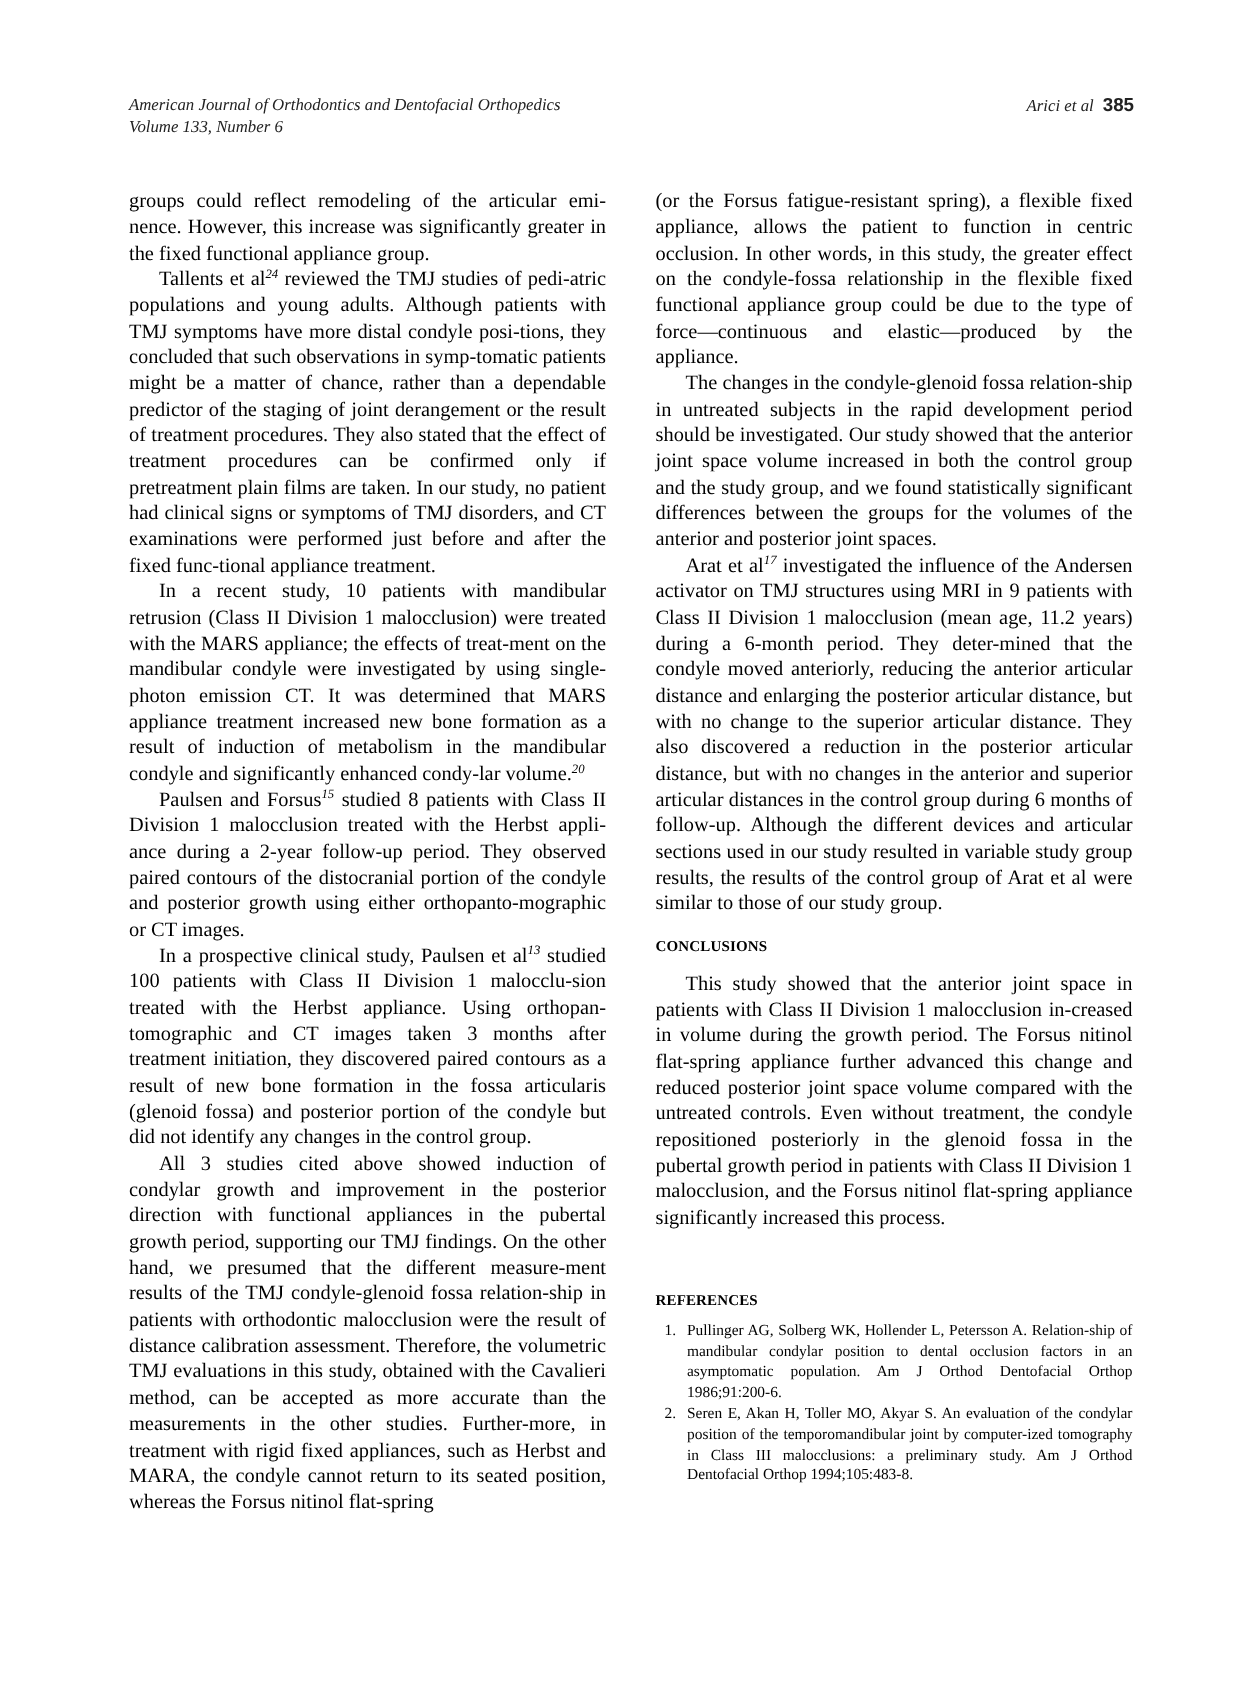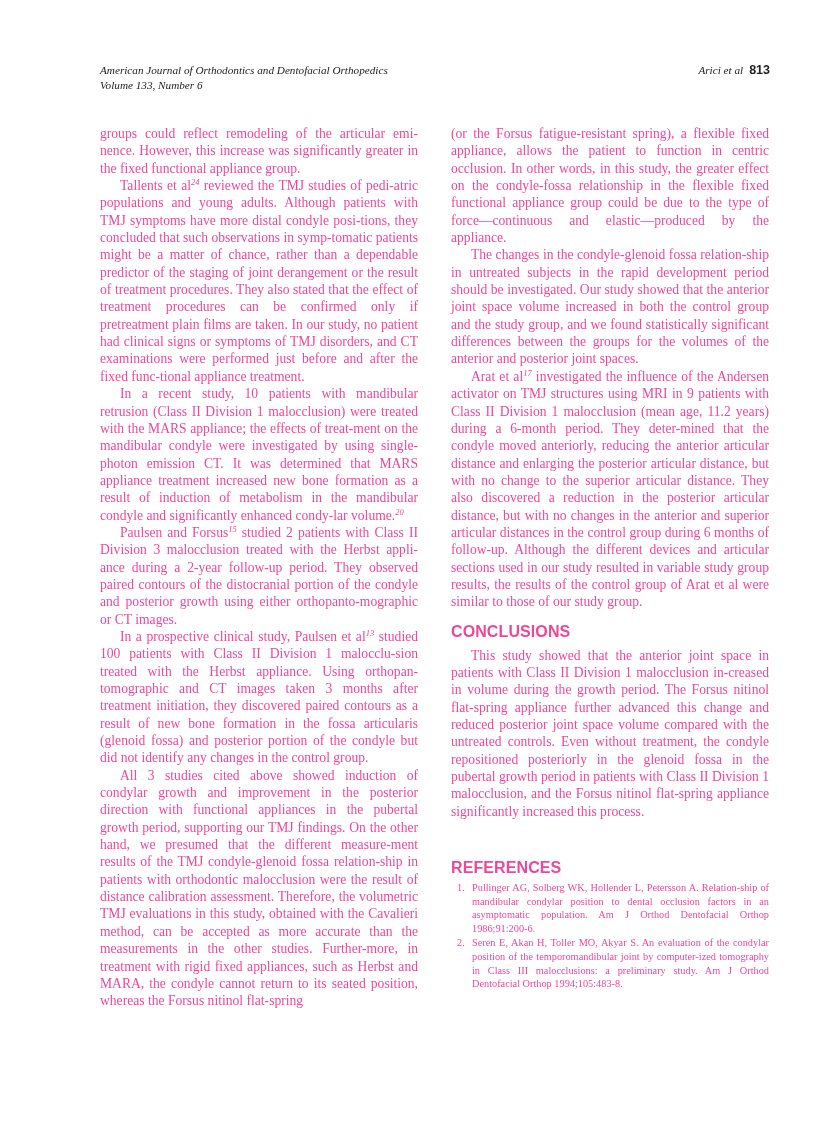--- a/index.html
+++ b/index.html
@@ -1,53 +1,53 @@
 <!DOCTYPE html>
 <html><head>
 <meta charset="utf-8">
 <style>
   html, body { margin: 0; padding: 0; background: #ffffff; }
   body { width: 838px; height: 1122px; position: relative; overflow: hidden; color: #111; }
-  .page { position: absolute; left: 14px; top: 0; width: 664px; height: 1122px; }
+  .page { position: absolute; left: 0; top: 0; width: 664px; height: 1122px; }
   .running-head { position: absolute; top: 63px; left: 86px; width: 670px; font-family: "Liberation Serif", serif; font-style: italic; font-size: 11.2px; line-height: 15px; color: #222; }
   .rh-left { position: absolute; left: 0; top: 0; }
   .rh-right { position: absolute; right: 0; top: 0; white-space: nowrap; }
   .rh-right .pg { font-family: "Liberation Sans", sans-serif; font-style: normal; font-weight: bold; font-size: 12.5px; margin-left: 6px; }
-  .col { position: absolute; top: 125px; width: 318px; font-family: "Liberation Serif", serif; font-size: 13.6px; line-height: 17.35px; color: #ec4899; }
+  .col { position: absolute; top: 125px; width: 318px; font-family: "Liberation Serif", serif; font-size: 13.6px; line-height: 17.35px; color: #000000; }
   .col-left { left: 86px; }
   .col-right { left: 437px; }
   .col p { margin: 0; text-align: justify; text-indent: 20px; hyphens: manual; }
   .col p.noindent { text-indent: 0; }
   sup { font-size: 8.5px; line-height: 0; vertical-align: 5px; font-style: italic; }
-  .heading { font-family: Liberation Sans, sans-serif; font-weight: bold; font-size: 16px; letter-spacing: 0.1px; margin: 13px 0 8px 0; line-height: 15px; }
+  .heading { font-family: Liberation Serif, serif; font-weight: bold; font-size: 10px; letter-spacing: 0.1px; margin: 13px 0 8px 0; line-height: 15px; }
   .heading.refs { margin-top: 40px; margin-bottom: 6px; }
   .refs-list { margin: 0; padding: 0; list-style: none; }
   .ref { position: relative; padding-left: 21px; font-size: 10.3px; line-height: 13.6px; text-align: justify; margin-bottom: 1px; }
   .ref .num { position: absolute; left: 6px; top: 0; }
 </style>
 </head>
 <body>
 
 <div class="page">
 
   <div class="running-head">
     <div class="rh-left">
       <div>American Journal of Orthodontics and Dentofacial Orthopedics</div>
       <div>Volume 133, Number 6</div>
     </div>
     <div class="rh-right">
-      <span>Arici et al</span><span class="pg">813</span>
+      <span>Arici et al</span><span class="pg">385</span>
     </div>
   </div>
 
   <div class="col col-left">
     <p class="noindent"><span>groups could reflect remodeling of the articular emi-nence. However, this increase was significantly greater in the fixed functional appliance group.</span></p>
     <p><span>Tallents et al</span><sup>24</sup><span> reviewed the TMJ studies of pedi-atric populations and young adults. Although patients with TMJ symptoms have more distal condyle posi-tions, they concluded that such observations in symp-tomatic patients might be a matter of chance, rather than a dependable predictor of the staging of joint derangement or the result of treatment procedures. They also stated that the effect of treatment procedures can be confirmed only if pretreatment plain films are taken. In our study, no patient had clinical signs or symptoms of TMJ disorders, and CT examinations were performed just before and after the fixed func-tional appliance treatment.</span></p>
     <p><span>In a recent study, 10 patients with mandibular retrusion (Class II Division 1 malocclusion) were treated with the MARS appliance; the effects of treat-ment on the mandibular condyle were investigated by using single-photon emission CT. It was determined that MARS appliance treatment increased new bone formation as a result of induction of metabolism in the mandibular condyle and significantly enhanced condy-lar volume.</span><sup>20</sup></p>
-    <p><span>Paulsen and Forsus</span><sup>15</sup><span> studied 2 patients with Class II Division 3 malocclusion treated with the Herbst appli-ance during a 2-year follow-up period. They observed paired contours of the distocranial portion of the condyle and posterior growth using either orthopanto-mographic or CT images.</span></p>
+    <p><span>Paulsen and Forsus</span><sup>15</sup><span> studied 8 patients with Class II Division 1 malocclusion treated with the Herbst appli-ance during a 2-year follow-up period. They observed paired contours of the distocranial portion of the condyle and posterior growth using either orthopanto-mographic or CT images.</span></p>
     <p><span>In a prospective clinical study, Paulsen et al</span><sup>13</sup><span> studied 100 patients with Class II Division 1 malocclu-sion treated with the Herbst appliance. Using orthopan-tomographic and CT images taken 3 months after treatment initiation, they discovered paired contours as a result of new bone formation in the fossa articularis (glenoid fossa) and posterior portion of the condyle but did not identify any changes in the control group.</span></p>
     <p><span>All 3 studies cited above showed induction of condylar growth and improvement in the posterior direction with functional appliances in the pubertal growth period, supporting our TMJ findings. On the other hand, we presumed that the different measure-ment results of the TMJ condyle-glenoid fossa relation-ship in patients with orthodontic malocclusion were the result of distance calibration assessment. Therefore, the volumetric TMJ evaluations in this study, obtained with the Cavalieri method, can be accepted as more accurate than the measurements in the other studies. Further-more, in treatment with rigid fixed appliances, such as Herbst and MARA, the condyle cannot return to its seated position, whereas the Forsus nitinol flat-spring</span></p>
   </div>
 
   <div class="col col-right">
     <p class="noindent"><span>(or the Forsus fatigue-resistant spring), a flexible fixed appliance, allows the patient to function in centric occlusion. In other words, in this study, the greater effect on the condyle-fossa relationship in the flexible fixed functional appliance group could be due to the type of force—continuous and elastic—produced by the appliance.</span></p>
     <p><span>The changes in the condyle-glenoid fossa relation-ship in untreated subjects in the rapid development period should be investigated. Our study showed that the anterior joint space volume increased in both the control group and the study group, and we found statistically significant differences between the groups for the volumes of the anterior and posterior joint spaces.</span></p>
     <p><span>Arat et al</span><sup>17</sup><span> investigated the influence of the Andersen activator on TMJ structures using MRI in 9 patients with Class II Division 1 malocclusion (mean age, 11.2 years) during a 6-month period. They deter-mined that the condyle moved anteriorly, reducing the anterior articular distance and enlarging the posterior articular distance, but with no change to the superior articular distance. They also discovered a reduction in the posterior articular distance, but with no changes in the anterior and superior articular distances in the control group during 6 months of follow-up. Although the different devices and articular sections used in our study resulted in variable study group results, the results of the control group of Arat et al were similar to those of our study group.</span></p>
 
     <div class="heading">CONCLUSIONS</div>

